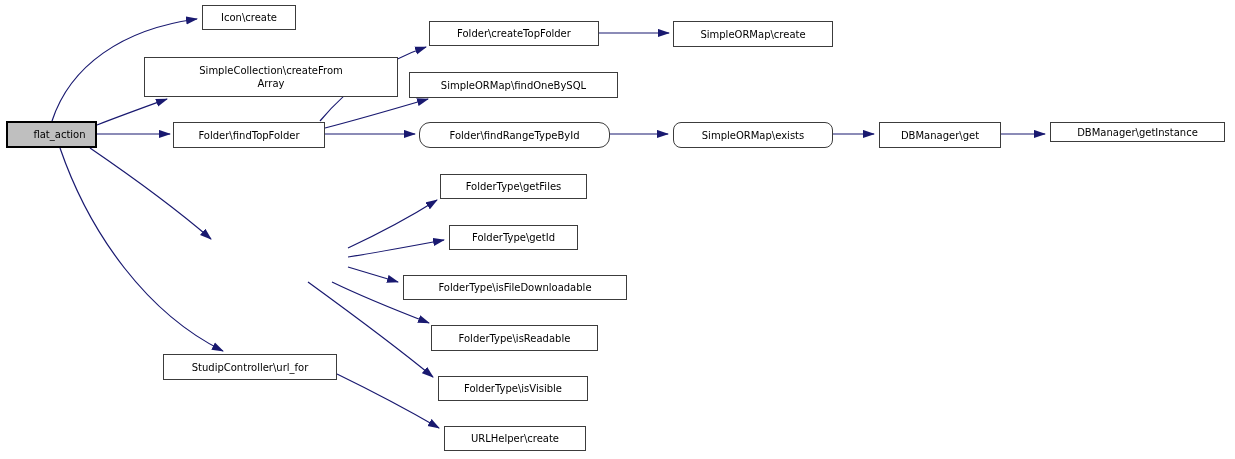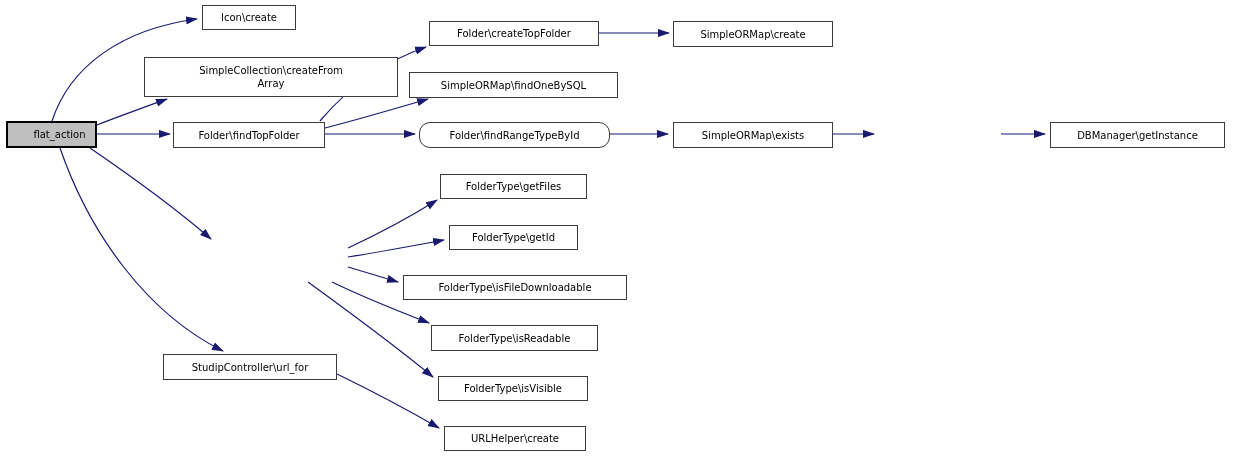--- a/index.html
+++ b/index.html
@@ -90,24 +90,25 @@
   <div class="node" style="left:173px; top:122px; width:152px; height:26px;">Folder\findTopFolder</div>
 
   <div class="node" style="left:429px; top:21px; width:170px; height:25px;">Folder\createTopFolder</div>
 
   <div class="node" style="left:409px; top:72px; width:209px; height:26px;">SimpleORMap\findOneBySQL</div>
 
   <div class="node" style="left:419px; top:122px; width:191px; height:26px;border-radius:11px;">Folder\findRangeTypeById</div>
 
   <div class="node" style="left:673px; top:21px; width:160px; height:26px;">SimpleORMap\create</div>
 
-  <div class="node" style="left:673px; top:122px; width:160px; height:26px;">SimpleORMap\exists</div>
+  <div class="node" style="left:673px; top:122px; width:160px; height:26px;border-radius:8px;">SimpleORMap\exists</div>
 
+  <div class="node" style="left:879px; top:122px; width:122px; height:26px;">DBManager\get</div>
 
-  <div class="node" style="left:1050px; top:122px; width:175px; height:26px;">DBManager\getInstance</div>
+  <div class="node" style="left:1050px; top:122px; width:175px; height:20px;">DBManager\getInstance</div>
 
 
   <div class="node" style="left:440px; top:174px; width:147px; height:25px;">FolderType\getFiles</div>
 
   <div class="node" style="left:449px; top:225px; width:129px; height:25px;">FolderType\getId</div>
 
   <div class="node" style="left:403px; top:275px; width:224px; height:25px;">FolderType\isFileDownloadable</div>
 
   <div class="node" style="left:431px; top:325px; width:167px; height:26px;">FolderType\isReadable</div>
 

